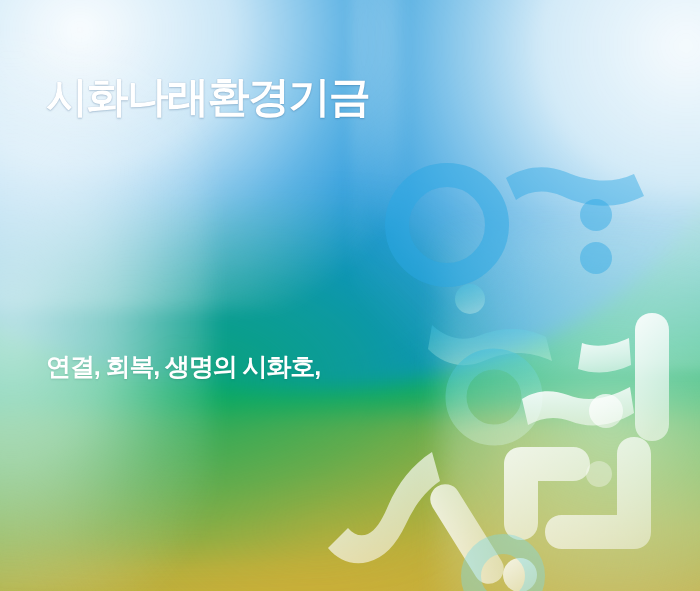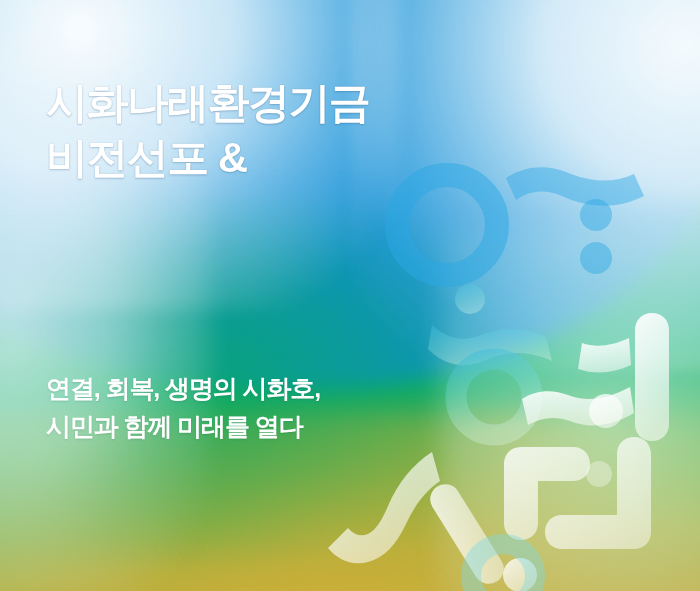--- a/index.html
+++ b/index.html
@@ -145,21 +145,20 @@
     pointer-events: none;
   }
   .deco-layer svg { display: block; width: 700px; height: 591px; }
 
   
   .content {
     position: absolute;
     left: 0; top: 0;
     width: 700px;
     height: 499px;
-    margin-top: 6px;
   }
   .headline {
     position: absolute;
     left: 46px;
     top: 70px;
     width: 520px;
   }
   .headline-line {
     display: block;
     color: #ffffff;
@@ -168,21 +167,21 @@
     font-weight: 700;
     letter-spacing: -1.6px;
     white-space: nowrap;
     text-shadow:
       0 1px 2px rgba(8,60,110,0.22),
       0 0 1px rgba(8,60,110,0.30);
   }
   .subhead {
     position: absolute;
     left: 46px;
-    top: 364px;
+    top: 348px;
     width: 420px;
   }
   .subhead-line {
     display: block;
     color: #ffffff;
     font-size: 25px;
     line-height: 1.50;
     font-weight: 700;
     letter-spacing: -1.1px;
     white-space: nowrap;
@@ -314,22 +313,20 @@
       <g opacity="0.42">
         <circle cx="503" cy="576" r="32" fill="none" stroke="#7fd9e2" stroke-width="20"></circle>
       </g>
     </svg>
   </div>
 
   <div class="content">
 
     <div class="headline">
       <span class="headline-line">시화나래환경기금</span>
-      <span class="headline-line">비전선포 &amp;</span>
     </div>
 
     <div class="subhead">
       <span class="subhead-line">연결, 회복, 생명의 시화호,</span>
-      <span class="subhead-line">시민과 함께 미래를 열다</span>
     </div>
 
   </div>
 </div>
 
 </body></html>

